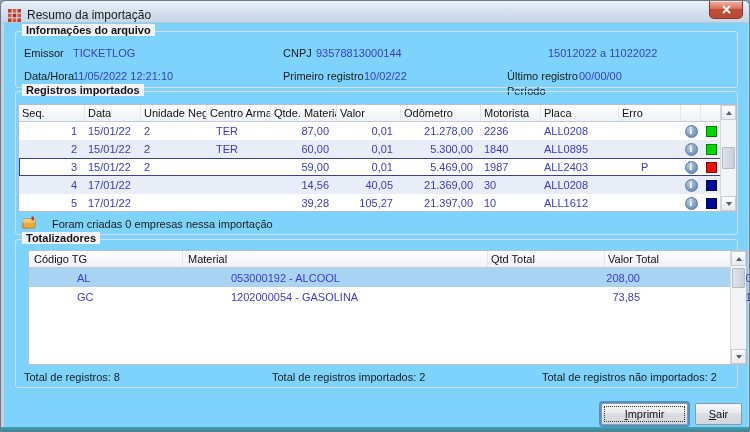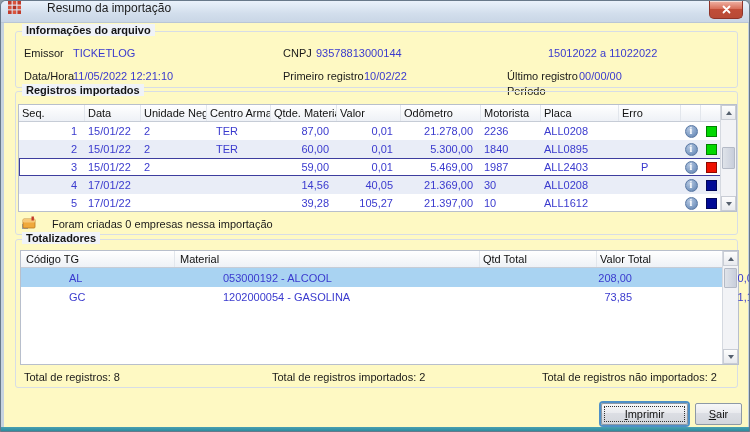--- a/index.html
+++ b/index.html
@@ -7,30 +7,30 @@
   body { font-family:"Liberation Sans", sans-serif; font-size:11px; color:#111; }
 
   .window { position:relative; width:750px; height:432px; background:#c6d3e0;
             border:1px solid #68798a; border-radius:6px 6px 0 0; overflow:hidden;
             box-shadow:0 2px 8px rgba(0,0,0,.35); }
   .window::after { content:""; position:absolute; left:0; right:0; bottom:0; height:4px;
             background:linear-gradient(#49a0b2,#2e8d9e); }
 
   .titlebar { position:absolute; left:0; top:0; right:0; height:22px;
             background:linear-gradient(#eaf2fb,#d2deec 60%,#c9d6e6);
-            border-bottom:1px solid #b9c6d6; display:flex; align-items:flex-start; padding-left:7px;gap:20px; }
+            border-bottom:1px solid #b9c6d6; display:flex; align-items:flex-end; padding-left:7px; }
   .title-icon { width:13px; height:13px; margin-right:6px; display:inline-block; }
   .title-text { font-size:12px; color:#1c1c1c; }
   .close-btn { position:absolute; top:0; right:6px; width:34px; height:18px;
             background:linear-gradient(#f0b4a6,#d9705b 45%,#c14d38 46%,#b84a36);
             border:1px solid #8e3328; border-top:none; border-radius:0 0 5px 5px;
             display:flex; align-items:center; justify-content:center; cursor:pointer;
             box-shadow:inset 0 1px 0 rgba(255,255,255,.55); }
 
-  .body { position:absolute; left:3px; top:22px; width:744px; height:406px; background:#fef9c3; }
+  .body { position:absolute; left:3px; top:22px; width:744px; height:406px; background:#7dd3fc; }
 
   .group { position:absolute; border:1px solid #d7dde6; border-radius:3px; }
   .group-title { position:absolute; top:-8px; left:6px; padding:0 4px; background:#f0f3f8;
             font-weight:bold; color:#141414; }
 
   .fl { position:absolute; color:#1a1a1a; white-space:nowrap; }
   .fv { position:absolute; color:#3a3ace; white-space:nowrap; }
 
   
   .grid { position:absolute; background:#fff; border:1px solid #b8bfcc; display:flex; flex-direction:column; }
@@ -267,21 +267,21 @@
             <rect x="9.5" y="0.5" width="2.4" height="4" fill="#c23a2a"></rect>
           </svg>
         </span>
         <span>Foram criadas 0 empresas nessa importação</span>
       </div>
     </div>
 
     <div class="group" style="left:11px; top:216px; width:723px; height:149px;">
       <span class="group-title">Totalizadores</span>
 
-      <div class="grid" style="left:4px; top:10px; width:719px; height:115px;">
+      <div class="grid" style="left:12px; top:10px; width:719px; height:115px;">
         <div class="ghead">
           <span class="cell t-cod">Código TG</span>
           <span class="cell t-mat">Material</span>
           <span class="cell t-qtd">Qtd Total</span>
           <span class="cell t-valt">Valor Total</span>
         </div>
         <div class="trow2 sel2">
           <span class="cell t-cod">AL</span>
           <span class="cell t-mat">053000192 - ALCOOL</span>
           <span class="cell t-qtd num">208,00</span>

